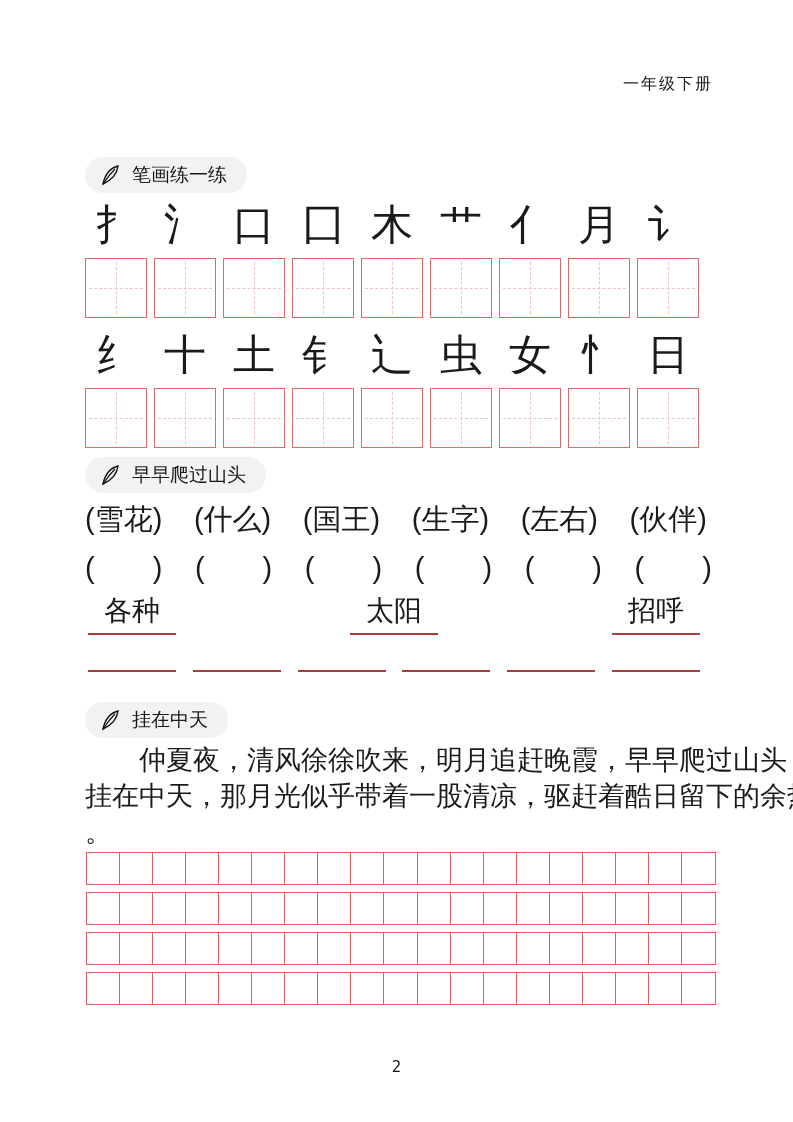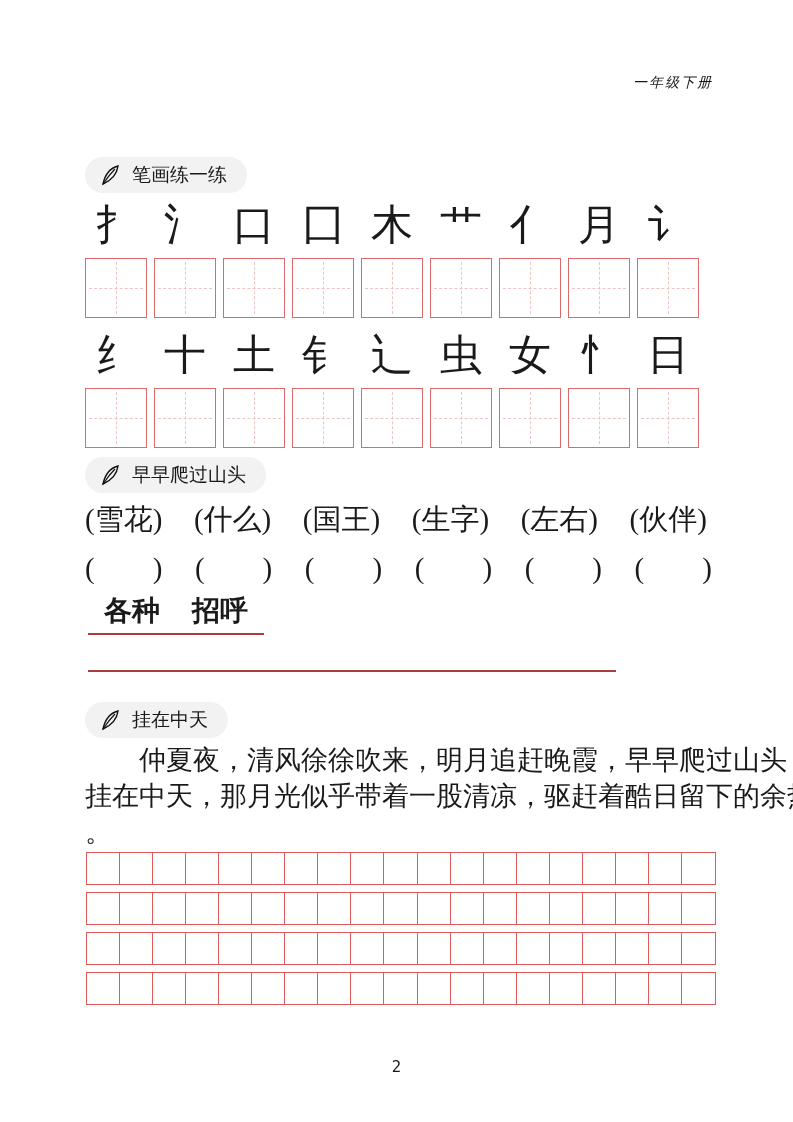--- a/index.html
+++ b/index.html
@@ -4,41 +4,41 @@
 <style>
   :root{
     --pink:#dd6a6a; --dash:#eec3c3; --red:#e05a5a; --uline:#a93c3c;
     --pillbg:#f2f2f2; --text:#1a1a1a;
   }
   *{margin:0;padding:0;box-sizing:border-box;}
   html,body{background:#ffffff;}
   body{font-family:"DejaVu Sans",sans-serif;color:var(--text);}
   .page{position:relative;width:793px;height:1122px;background:#fff;overflow:hidden;}
 
-  .header-right{position:absolute;top:74px;right:80px;font-size:14px;letter-spacing:2px;
-    font-family:"DejaVu Serif",serif;font-style:italic;}
+  .header-right{position:absolute;top:74px;right:80px;font-size:16px;letter-spacing:2px;
+    font-family:"DejaVu Serif",serif;}
 
   .pill{position:absolute;display:inline-flex;align-items:center;gap:11px;height:36px;
     padding:0 20px 0 16px;background:var(--pillbg);border-radius:18px;font-size:19px;
     font-weight:500;color:var(--text);}
   .pill svg{display:block;}
 
   .stroke-row{position:absolute;display:grid;grid-template-columns:repeat(9,62px);gap:7px;}
   .stroke-char{display:flex;align-items:center;justify-content:center;height:58px;
     font-size:42px;font-family:"DejaVu Serif",serif;}
 
   .box-row{position:absolute;display:grid;grid-template-columns:repeat(9,62px);gap:7px;}
   .tian{width:62px;height:60px;border:1.5px solid var(--pink);position:relative;background:#fff;}
   .tian::before{content:"";position:absolute;left:3px;right:3px;top:50%;border-top:1.5px dashed var(--dash);}
   .tian::after{content:"";position:absolute;top:3px;bottom:3px;left:50%;border-left:1.5px dashed var(--dash);}
 
   .bracket-row{position:absolute;display:flex;justify-content:space-between;
-    font-size:29px;font-family:Liberation Serif, serif;white-space:nowrap;}
-
-  .uline-row{position:absolute;display:flex;font-weight:bold;}
+    font-size:29px;font-family:Liberation Sans, sans-serif;white-space:nowrap;}
+
+  .uline-row{position:absolute;display:flex;justify-content:space-between;}
   .uline-word{display:inline-block;width:88px;text-align:center;font-size:28px;
     font-family:"DejaVu Serif",serif;padding-bottom:3px;border-bottom:2px solid var(--uline);}
   .uline-blank{display:inline-block;width:88px;height:0;border-bottom:2px solid var(--uline);}
 
   .paragraph{position:absolute;font-size:27px;line-height:36px;font-family:"DejaVu Serif",serif;}
   .para-line{white-space:nowrap;}
   .para-line:first-child{text-indent:2em;}
 
   .comp-grid{position:absolute;display:flex;flex-direction:column;gap:7px;}
   .comp-row{display:grid;grid-template-columns:repeat(19,1fr);width:630px;height:33px;
@@ -132,20 +132,21 @@
       <span>(　　)</span>
       <span>(　　)</span>
       <span>(　　)</span>
       <span>(　　)</span>
       <span>(　　)</span>
       <span>(　　)</span>
     </div>
 
   <div class="uline-row" style="left:88px;top:592px;width:612px;">
       <span class="uline-word">各种</span>
+      <span class="uline-word">太阳</span>
       <span class="uline-word">招呼</span>
     </div>
 
   <div class="uline-row" style="left:88px;top:670px;width:612px;">
       <span class="uline-blank"></span>
       <span class="uline-blank"></span>
       <span class="uline-blank"></span>
       <span class="uline-blank"></span>
       <span class="uline-blank"></span>
       <span class="uline-blank"></span>

